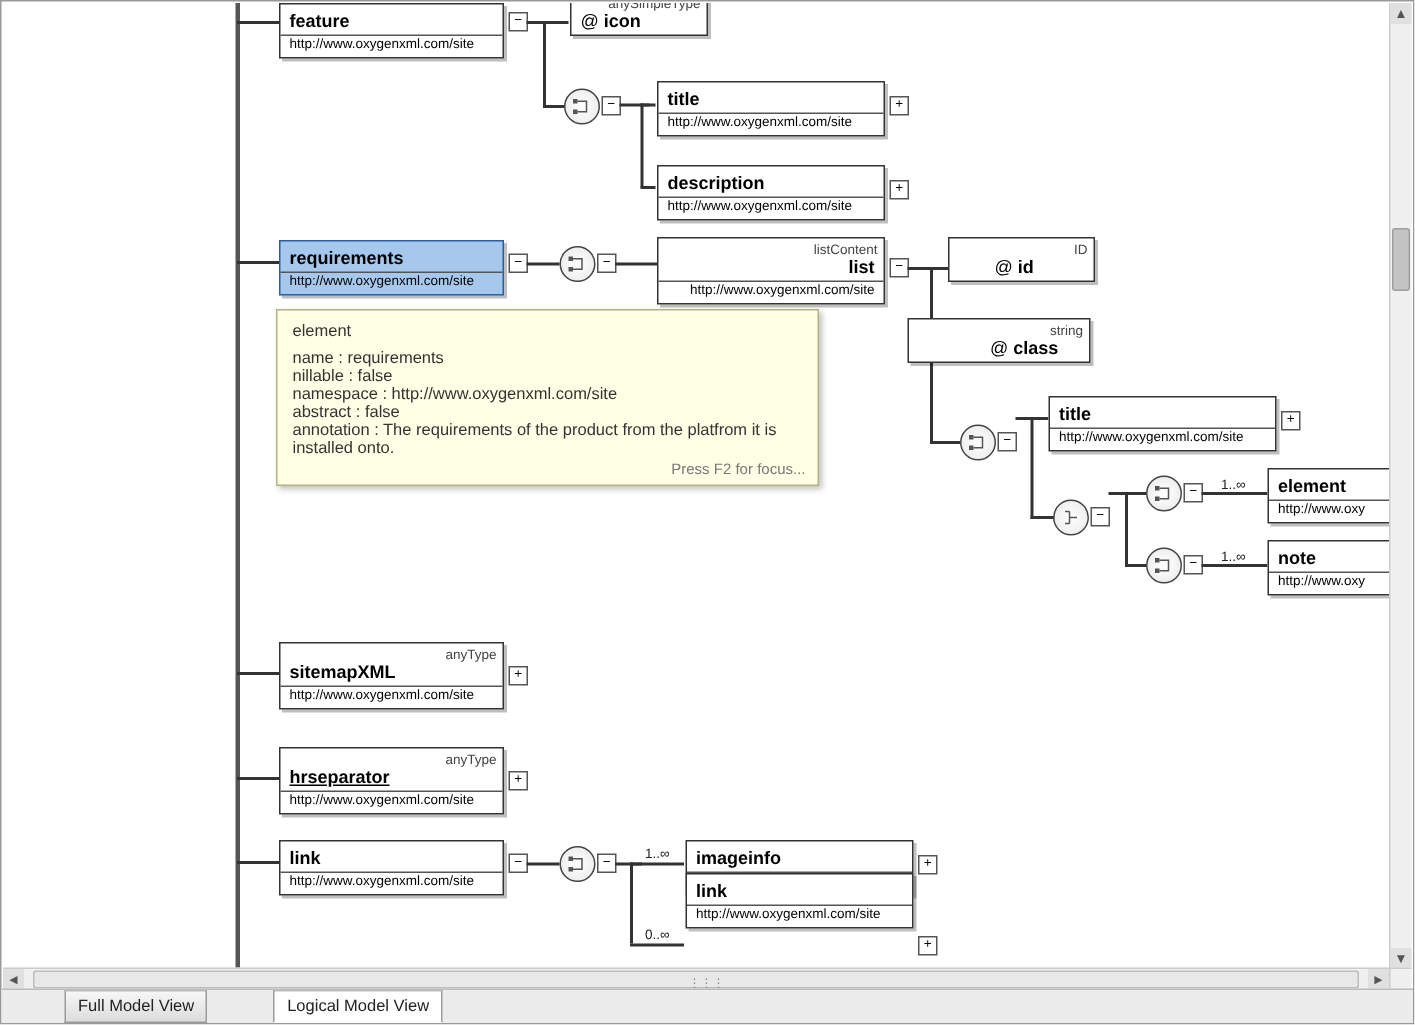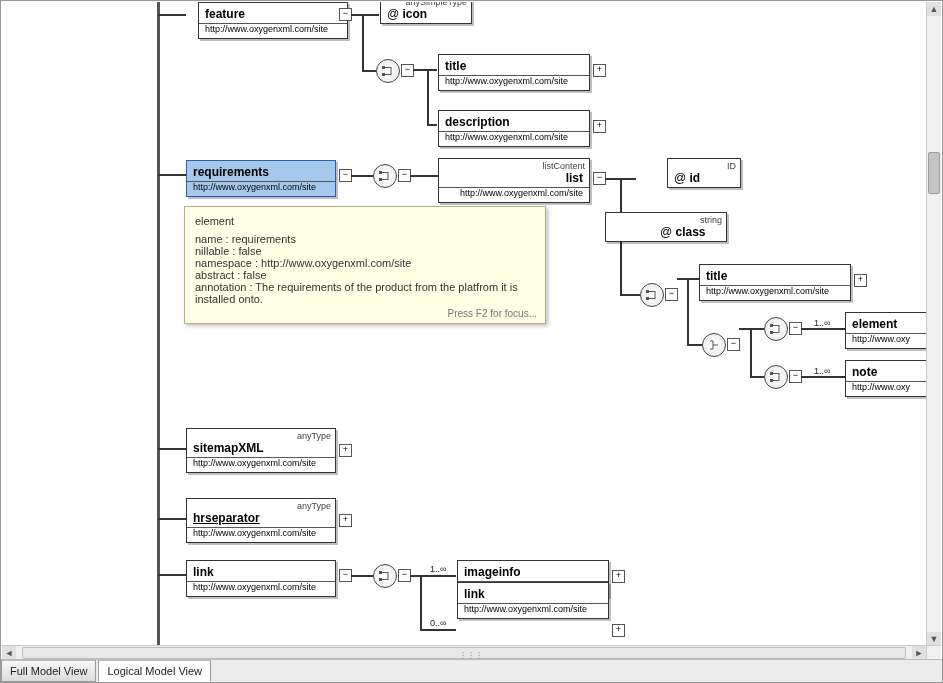--- a/index.html
+++ b/index.html
@@ -57,21 +57,21 @@
   
   .tabs {
     position:absolute; left:0; right:0; bottom:0; height:22px;
     background:#ececec; border-top:1px solid #bbb;
     display:flex; align-items:flex-end;
   }
   .tab {
     height:20px; padding:0 8px; font-size:11px; line-height:20px;
     border:1px solid #9a9a9a; border-top:1px solid #bbb;
     background:linear-gradient(#f7f7f7,#dcdcdc);
-    margin-right:2px; color:#222;
+    margin-right:2px; color:#222;margin-left:42px;
   }
   .tab.active {
     background:#fff; border-bottom:1px solid #fff;
   }
   
   .node {
     position:absolute;
     background:#fff;
     border:1px solid #333;
     box-shadow:2px 2px 0 rgba(0,0,0,0.25);
@@ -143,21 +143,21 @@
   <div class="viewport">
 
     <div class="trunk" style="left:155px; top:0; height:648px;"></div>
 
     <div class="ln h" style="left:156px; top:12px;  width:28px;"></div>
     <div class="ln h" style="left:156px; top:172px; width:28px;"></div>
     <div class="ln h" style="left:156px; top:446px; width:28px;"></div>
     <div class="ln h" style="left:156px; top:516px; width:28px;"></div>
     <div class="ln h" style="left:156px; top:572px; width:28px;"></div>
 
-    <div class="node" style="left:184px; top:0; width:148px;margin-left:12px;">
+    <div class="node" style="left:184px; top:0; width:148px;">
       <div class="hdr">feature</div>
       <div class="ns">http://www.oxygenxml.com/site</div>
     </div>
     <div class="tg" style="left:337px; top:6px;">−</div>
 
     <div class="ln h" style="left:349px; top:12px; width:28px;"></div>
     <div class="node attr" style="left:378px; top:-8px; width:90px;">
       <div class="typ">anySimpleType</div>
       <div class="hdr" style="padding-top:12px;">icon</div>
     </div>
@@ -208,21 +208,21 @@
     <div class="node" style="left:436px; top:156px; width:150px;text-align:right;">
       <div class="typ">listContent</div>
       <div class="hdr" style="padding-top:12px;">list</div>
       <div class="ns">http://www.oxygenxml.com/site</div>
     </div>
     <div class="tg" style="left:591px; top:170px;">−</div>
 
     <div class="ln h" style="left:603px; top:176px; width:30px;"></div>
     <div class="ln v" style="left:618px; top:176px; height:118px;"></div>
     <div class="ln h" style="left:618px; top:176px; width:16px;"></div>
-    <div class="node attr" style="left:665px; top:156px; width:72px;">
+    <div class="node attr" style="left:630px; top:156px; width:72px;padding-left:24px;">
       <div class="typ">ID</div>
       <div class="hdr" style="padding-top:12px;">id</div>
     </div>
 
     <div class="ln h" style="left:618px; top:228px; width:16px;"></div>
     <div class="node attr" style="left:603px; top:210px; width:72px;padding-left:48px;">
       <div class="typ">string</div>
       <div class="hdr" style="padding-top:12px;">class</div>
     </div>
 

